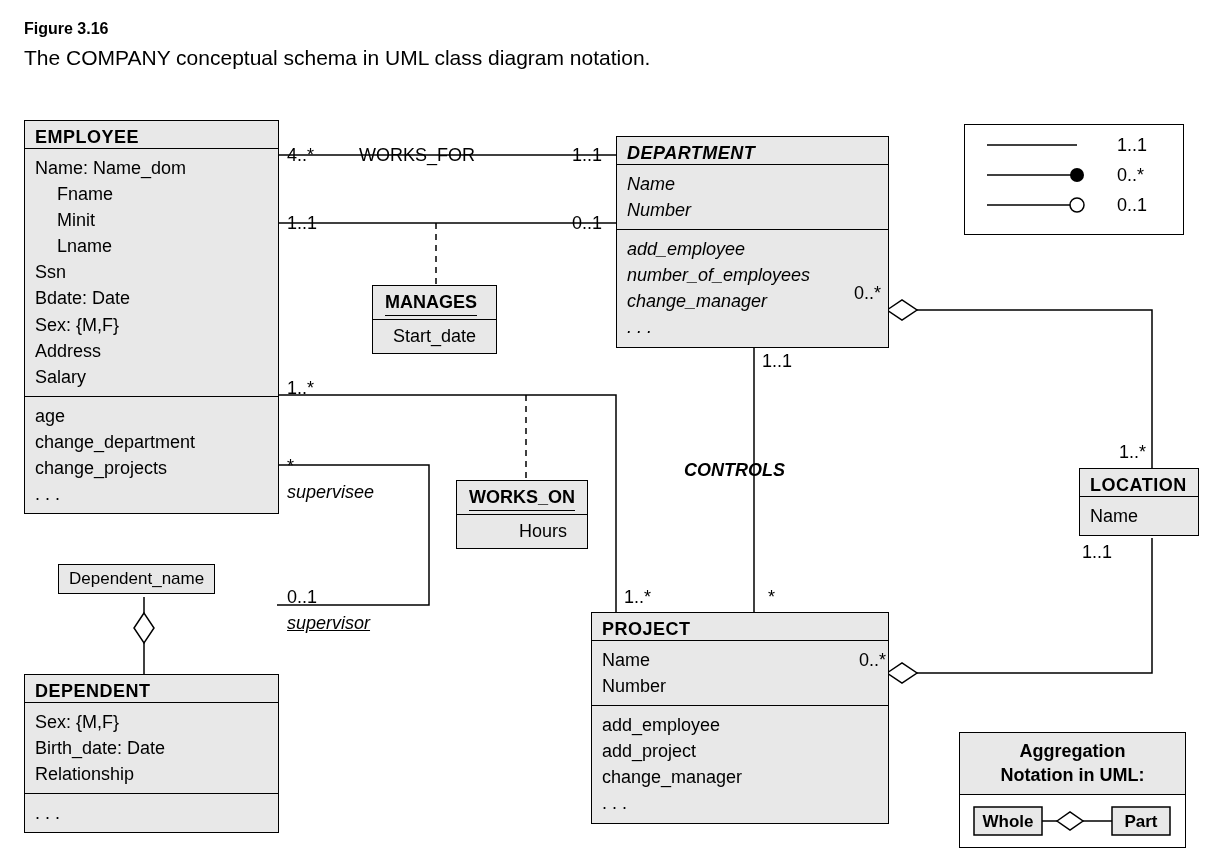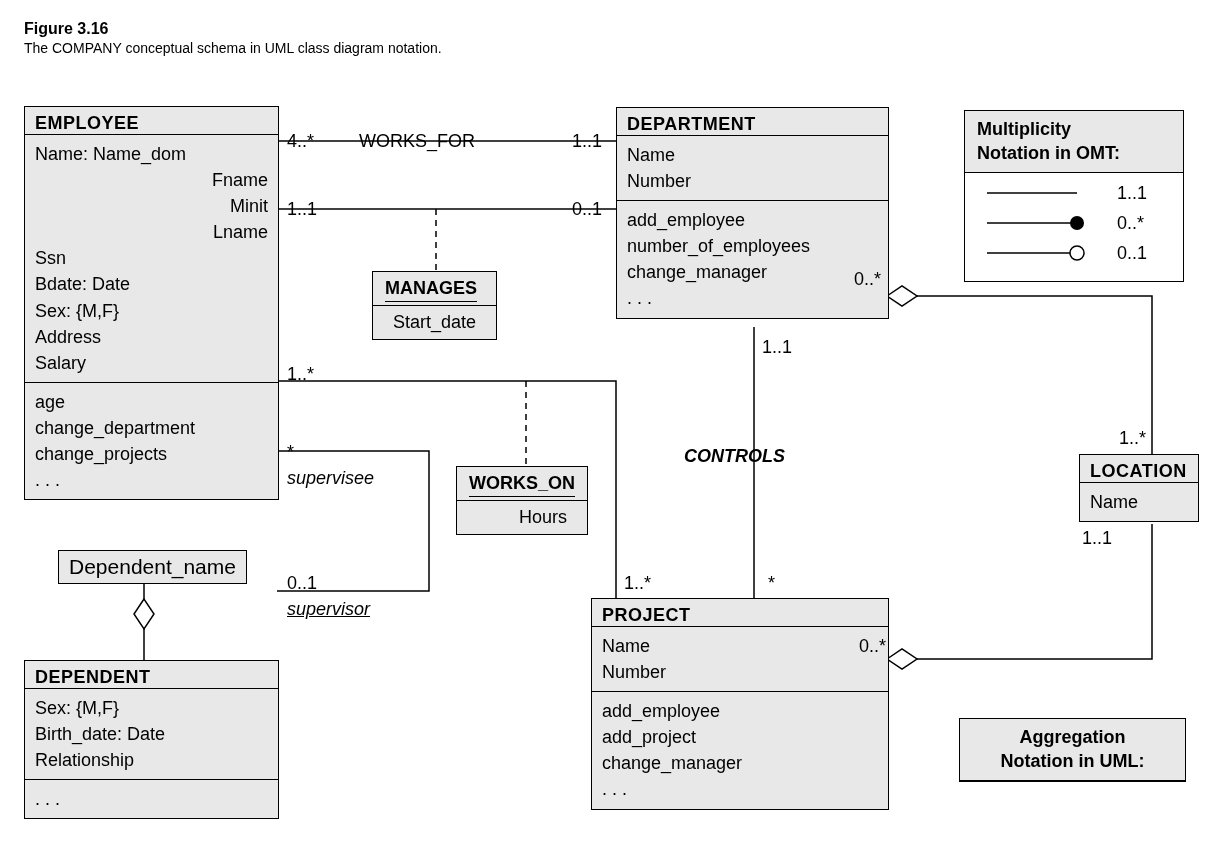--- a/index.html
+++ b/index.html
@@ -7,22 +7,22 @@
     background: #fff;
     margin: 0;
     padding: 20px 20px 20px 24px;
     color: #000;
   }
   .figure-title {
     font-weight: bold;
     font-size: 16px;
   }
   .figure-caption {
-    font-size: 14px;
-    margin-top: 2px;
+    font-size: 21px;
+    margin-top: 8px;
   }
   .canvas {
     position: relative;
     width: 1160px;
     height: 780px;
     margin-top: 50px;
   }
   .uml-class {
     position: absolute;
     border: 1.5px solid #000;
@@ -36,21 +36,21 @@
     letter-spacing: 0.5px;
   }
   .uml-class .section {
     padding: 6px 10px;
     border-bottom: 1.5px solid #000;
     line-height: 1.45;
   }
   .uml-class .section:last-child {
     border-bottom: none;
   }
-  .indent { padding-left: 22px; display:block;text-align:right; }
+  .indent { padding-left: 22px; display:block; }
 
   .assoc-class {
     position: absolute;
     border: 1.5px solid #000;
     background: #e8e8e8;
     font-size: 18px;
   }
   .assoc-class .atitle {
     font-weight: bold;
     padding: 6px 12px;
@@ -94,21 +94,21 @@
     padding:6px 12px;
     line-height:1.6;
     position:relative;
   }
 
   .qualifier-box{
     position:absolute;
     border:1.5px solid #000;
     background:#e8e8e8;
     padding:4px 10px;
-    font-size:21px;
+    font-size:17px;
   }
 </style>
 </head>
 <body>
 
 <div class="figure-title">Figure 3.16</div>
 <div class="figure-caption">The COMPANY conceptual schema in UML class diagram notation.</div>
 
 <div class="canvas">
 
@@ -152,21 +152,21 @@
     <span>Salary</span>
   </div>
   <div class="section">
     <span>age</span><br>
     <span>change_department</span><br>
     <span>change_projects</span><br>
     <span>. . .</span>
   </div>
 </div>
 
-<div class="uml-class" style="left:592px; top:1px; width:271px;">
+<div class="uml-class" style="left:592px; top:16px; width:271px;font-style:italic;">
   <div class="title">DEPARTMENT</div>
   <div class="section">
     <span>Name</span><br>
     <span>Number</span>
   </div>
   <div class="section">
     <span>add_employee</span><br>
     <span>number_of_employees</span><br>
     <span>change_manager</span><br>
     <span>. . .</span>
@@ -236,38 +236,45 @@
 <div class="label italic" style="left:263px; top:362px;">supervisee</div>
 <div class="label" style="left:263px; top:467px;">0..1</div>
 <div class="label italic" style="left:263px; top:493px;text-decoration:underline;">supervisor</div>
 
 <div class="label" style="left:830px; top:163px;">0..*</div>
 <div class="label" style="left:1095px; top:322px;">1..*</div>
 <div class="label" style="left:835px; top:530px;">0..*</div>
 <div class="label" style="left:1058px; top:422px;">1..1</div>
 
 <div class="legend" style="left:940px; top:4px; width:218px;">
-  <div class="ltitle">
-    <span>Multiplicity</span><br>
-    <span>Notation in OMT:</span>
-  </div>
   <div class="lbody">
     <svg width="195" height="88">
       <line x1="10" y1="14" x2="100" y2="14" stroke="#000" stroke-width="1.5"></line>
       <text x="140" y="20" font-size="18">1..1</text>
       <line x1="10" y1="44" x2="100" y2="44" stroke="#000" stroke-width="1.5"></line>
       <circle cx="100" cy="44" r="7" fill="#000"></circle>
       <text x="140" y="50" font-size="18">0..*</text>
       <line x1="10" y1="74" x2="100" y2="74" stroke="#000" stroke-width="1.5"></line>
       <circle cx="100" cy="74" r="7" fill="#fff" stroke="#000" stroke-width="1.5"></circle>
       <text x="140" y="80" font-size="18">0..1</text>
     </svg>
   </div>
 </div>
 
 <div class="legend" style="left:935px; top:612px; width:225px;">
   <div class="ltitle" style="text-align:center;">
     <span>Aggregation</span><br>
     <span>Notation in UML:</span>
   </div>
+  <div class="lbody" style="height:40px;">
+    <svg width="205" height="40">
+      <rect x="2" y="6" width="68" height="28" fill="#e8e8e8" stroke="#000" stroke-width="1.5"></rect>
+      <text x="36" y="26" font-size="17" font-weight="bold" text-anchor="middle">Whole</text>
+      <line x1="70" y1="20" x2="85" y2="20" stroke="#000" stroke-width="1.5"></line>
+      <polygon points="85,20 98,11 111,20 98,29" fill="#fff" stroke="#000" stroke-width="1.5"></polygon>
+      <line x1="111" y1="20" x2="140" y2="20" stroke="#000" stroke-width="1.5"></line>
+      <rect x="140" y="6" width="58" height="28" fill="#e8e8e8" stroke="#000" stroke-width="1.5"></rect>
+      <text x="169" y="26" font-size="17" font-weight="bold" text-anchor="middle">Part</text>
+    </svg>
+  </div>
 </div>
 
 </div>
 
 </body></html>

